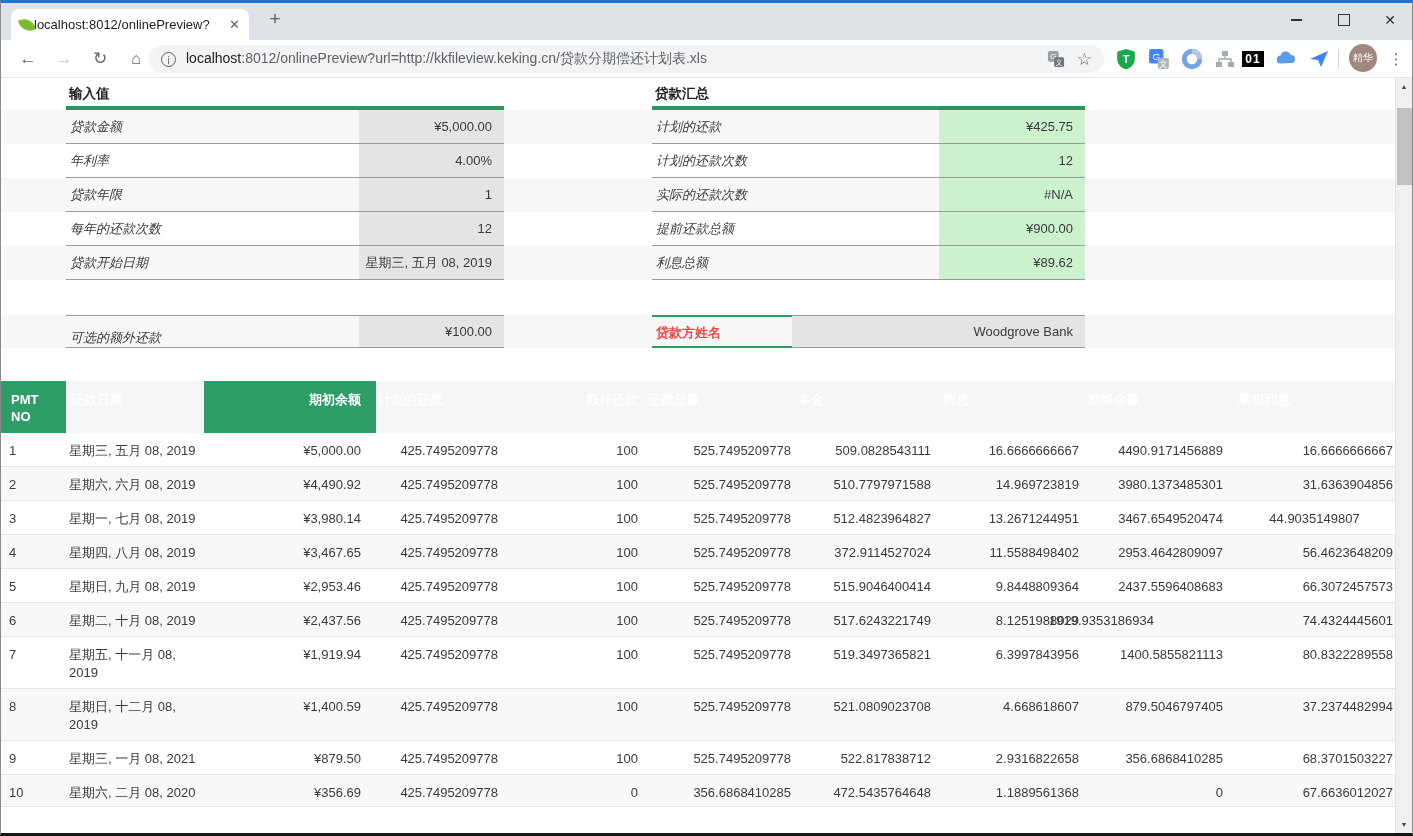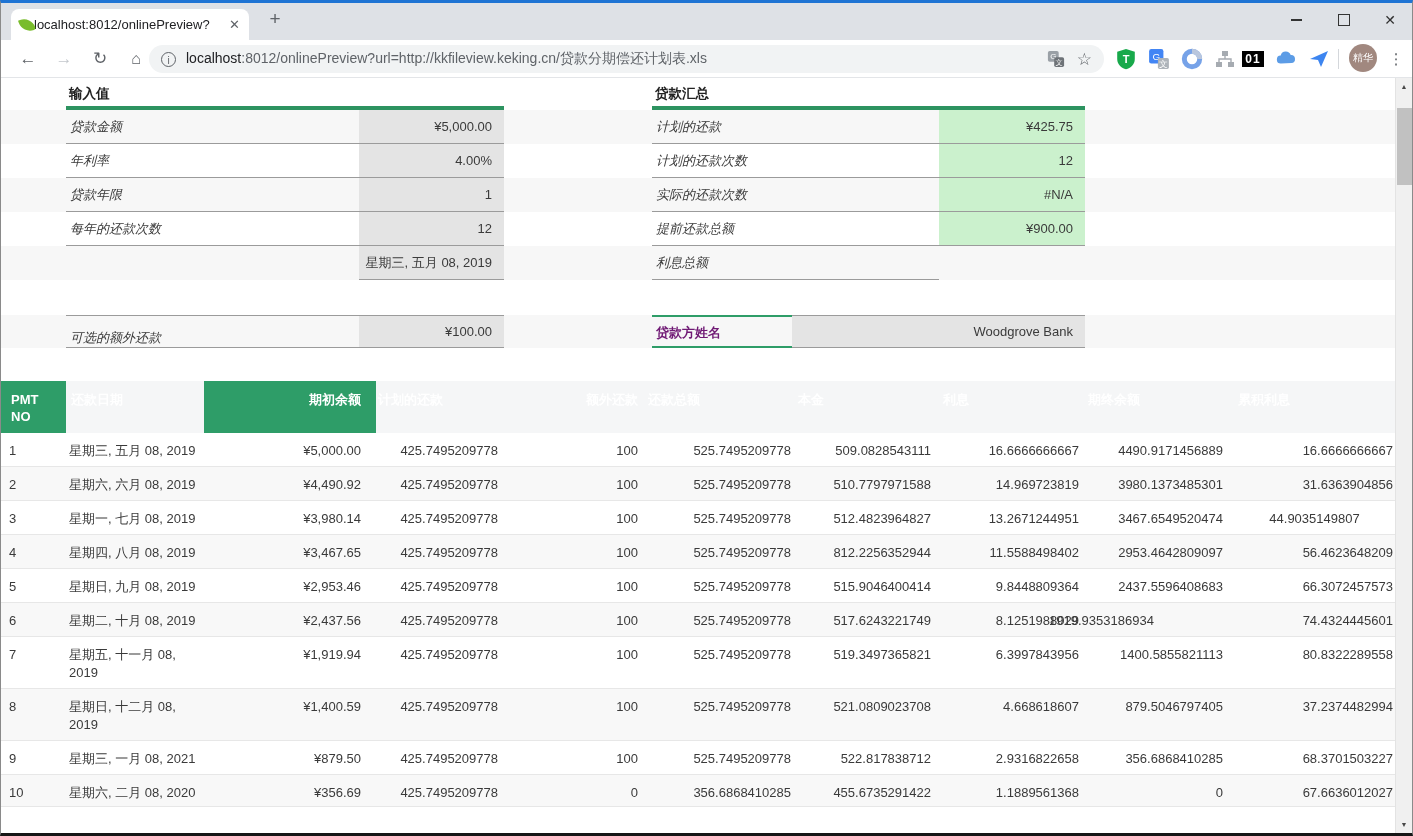--- a/index.html
+++ b/index.html
@@ -45,21 +45,21 @@
   .green-bar{position:absolute;bottom:0;height:4px;background:#2d9360;}
   .trow{height:34px;}
   .tcell{position:absolute;top:0;height:100%;box-sizing:border-box;font-size:13px;color:#3a3a3a;padding-top:8px;line-height:17px;}
   .tt-label{font-style:italic;padding-left:4px;border-bottom:1px solid #9b9b9b;}
   .tt-value{text-align:right;padding-right:12px;border-bottom:1px solid #9b9b9b;}
   .tt-gray{background:#e4e4e4;}
   .tt-green{background:#cbf1cd;}
   .gap35{height:35px;background:#fff;}
   .gap33{height:33px;background:#fff;}
   .extra-row{height:33px;background:#f7f7f7;}
-  .lender-label{color:#701a75;font-weight:bold;padding-left:4px;padding-top:7px;
+  .lender-label{color:#ef4444;font-weight:bold;padding-left:4px;padding-top:7px;
     border-top:2px solid #2e9d68;border-bottom:2px solid #2e9d68;}
   .sched-header{height:52px;background:#f5f6f7;}
   .sh-green{position:absolute;top:0;height:100%;background:#2e9d68;}
   .sh-cell{position:absolute;top:0;height:100%;box-sizing:border-box;color:#fff;font-weight:bold;font-size:13px;
     padding-top:10px;line-height:17px;}
   .srow{box-sizing:border-box;border-bottom:1px solid #e7e7e7;}
   .scell{position:absolute;top:0;height:100%;box-sizing:border-box;font-size:13px;color:#3a3a3a;padding-top:9px;line-height:18px;}
   
   .scrollbar{position:absolute;right:0;top:0;width:17px;height:755px;background:#f0f0f0;border-left:1px solid #e3e3e3;box-sizing:border-box;}
   .sb-btn{position:absolute;left:0;width:100%;height:17px;text-align:center;font-size:7px;color:#474747;line-height:17px;}
@@ -183,22 +183,24 @@
             <div class="tcell tt-value tt-green" style="left: 938px; width: 146px;">#N/A</div>
             <div class="tcell tt-label" style="left: 651px; width: 287px;">实际的还款次数</div>
           </div>
           <div class="row trow" style="background: rgb(255, 255, 255);">
             <div class="tcell tt-label" style="left: 65px; width: 293px;">每年的还款次数</div>
             <div class="tcell tt-value tt-gray" style="left: 358px; width: 145px;">12</div>
             <div class="tcell tt-label" style="left: 651px; width: 287px;">提前还款总额</div>
             <div class="tcell tt-value tt-green" style="left: 938px; width: 146px;">¥900.00</div>
           </div>
           <div class="row trow" style="background: rgb(247, 247, 247);">
+            <div class="tcell tt-label" style="left: 65px; width: 293px;">贷款开始日期</div>
             <div class="tcell tt-value tt-gray" style="left: 358px; width: 145px;">星期三, 五月 08, 2019</div>
             <div class="tcell tt-label" style="left: 651px; width: 287px;">利息总额</div>
+            <div class="tcell tt-value tt-green" style="left: 938px; width: 146px;">¥89.62</div>
           </div>
         </div>
 
       <div class="row gap35"></div>
 
       <div class="row extra-row">
         <div class="tcell tt-label" style="left:65px;width:293px;border-top:1px solid #9b9b9b;padding-top:13px">可选的额外还款</div>
         <div class="tcell tt-value tt-gray" style="left:358px;width:145px;border-top:1px solid #9b9b9b;padding-top:7px">¥100.00</div>
         <div class="tcell lender-label" style="left:651px;width:140px">贷款方姓名</div>
         <div class="tcell tt-value tt-gray" style="left:791px;width:293px;border-top:1px solid #9b9b9b;padding-top:7px">Woodgrove Bank</div>
@@ -258,21 +260,21 @@
             <div class="scell" style="left: 1085px; width: 137px; text-align: right;">3467.6549520474</div>
             <div class="scell" style="left: 1235px; width: 157px; text-align: center;">44.9035149807</div>
           </div>
           <div class="row srow" style="height: 34px; background: rgb(248, 248, 248);">
             <div class="scell" style="left: 8px; width: 50px; text-align: left;">4</div>
             <div class="scell" style="left: 68px; width: 135px; text-align: left; white-space: nowrap;">星期四, 八月 08, 2019</div>
             <div class="scell" style="left: 203px; width: 157px; text-align: right;">¥3,467.65</div>
             <div class="scell" style="left: 375px; width: 122px; text-align: right;">425.7495209778</div>
             <div class="scell" style="left: 510px; width: 127px; text-align: right;">100</div>
             <div class="scell" style="left: 645px; width: 145px; text-align: right;">525.7495209778</div>
-            <div class="scell" style="left: 795px; width: 135px; text-align: right;">812.2256352944</div>
+            <div class="scell" style="left: 795px; width: 135px; text-align: right;">372.9114527024</div>
             <div class="scell" style="left: 940px; width: 138px; text-align: right;">11.5588498402</div>
             <div class="scell" style="left: 1085px; width: 137px; text-align: right;">2953.4642809097</div>
             <div class="scell" style="left: 1235px; width: 157px; text-align: right;">56.4623648209</div>
           </div>
           <div class="row srow" style="height: 34px; background: rgb(255, 255, 255);">
             <div class="scell" style="left: 8px; width: 50px; text-align: left;">5</div>
             <div class="scell" style="left: 68px; width: 135px; text-align: left; white-space: nowrap;">星期日, 九月 08, 2019</div>
             <div class="scell" style="left: 203px; width: 157px; text-align: right;">¥2,953.46</div>
             <div class="scell" style="left: 375px; width: 122px; text-align: right;">425.7495209778</div>
             <div class="scell" style="left: 510px; width: 127px; text-align: right;">100</div>
@@ -330,21 +332,21 @@
             <div class="scell" style="left: 1085px; width: 137px; text-align: right;">356.6868410285</div>
             <div class="scell" style="left: 1235px; width: 157px; text-align: right;">68.3701503227</div>
           </div>
           <div class="row srow" style="height: 32px; background: rgb(248, 248, 248);">
             <div class="scell" style="left: 8px; width: 50px; text-align: left;">10</div>
             <div class="scell" style="left: 68px; width: 135px; text-align: left; white-space: nowrap;">星期六, 二月 08, 2020</div>
             <div class="scell" style="left: 203px; width: 157px; text-align: right;">¥356.69</div>
             <div class="scell" style="left: 375px; width: 122px; text-align: right;">425.7495209778</div>
             <div class="scell" style="left: 510px; width: 127px; text-align: right;">0</div>
             <div class="scell" style="left: 645px; width: 145px; text-align: right;">356.6868410285</div>
-            <div class="scell" style="left: 795px; width: 135px; text-align: right;">455.6735291422</div>
+            <div class="scell" style="left: 795px; width: 135px; text-align: right;">472.5435764648</div>
             <div class="scell" style="left: 940px; width: 138px; text-align: right;">1.1889561368</div>
             <div class="scell" style="left: 1085px; width: 137px; text-align: right;">0</div>
             <div class="scell" style="left: 1235px; width: 157px; text-align: right;">67.6636012027</div>
           </div>
         </div>
     </div>
 
     <div class="scrollbar">
       <div class="sb-btn" style="top:0">▲</div>
       <div class="sb-thumb"></div>

